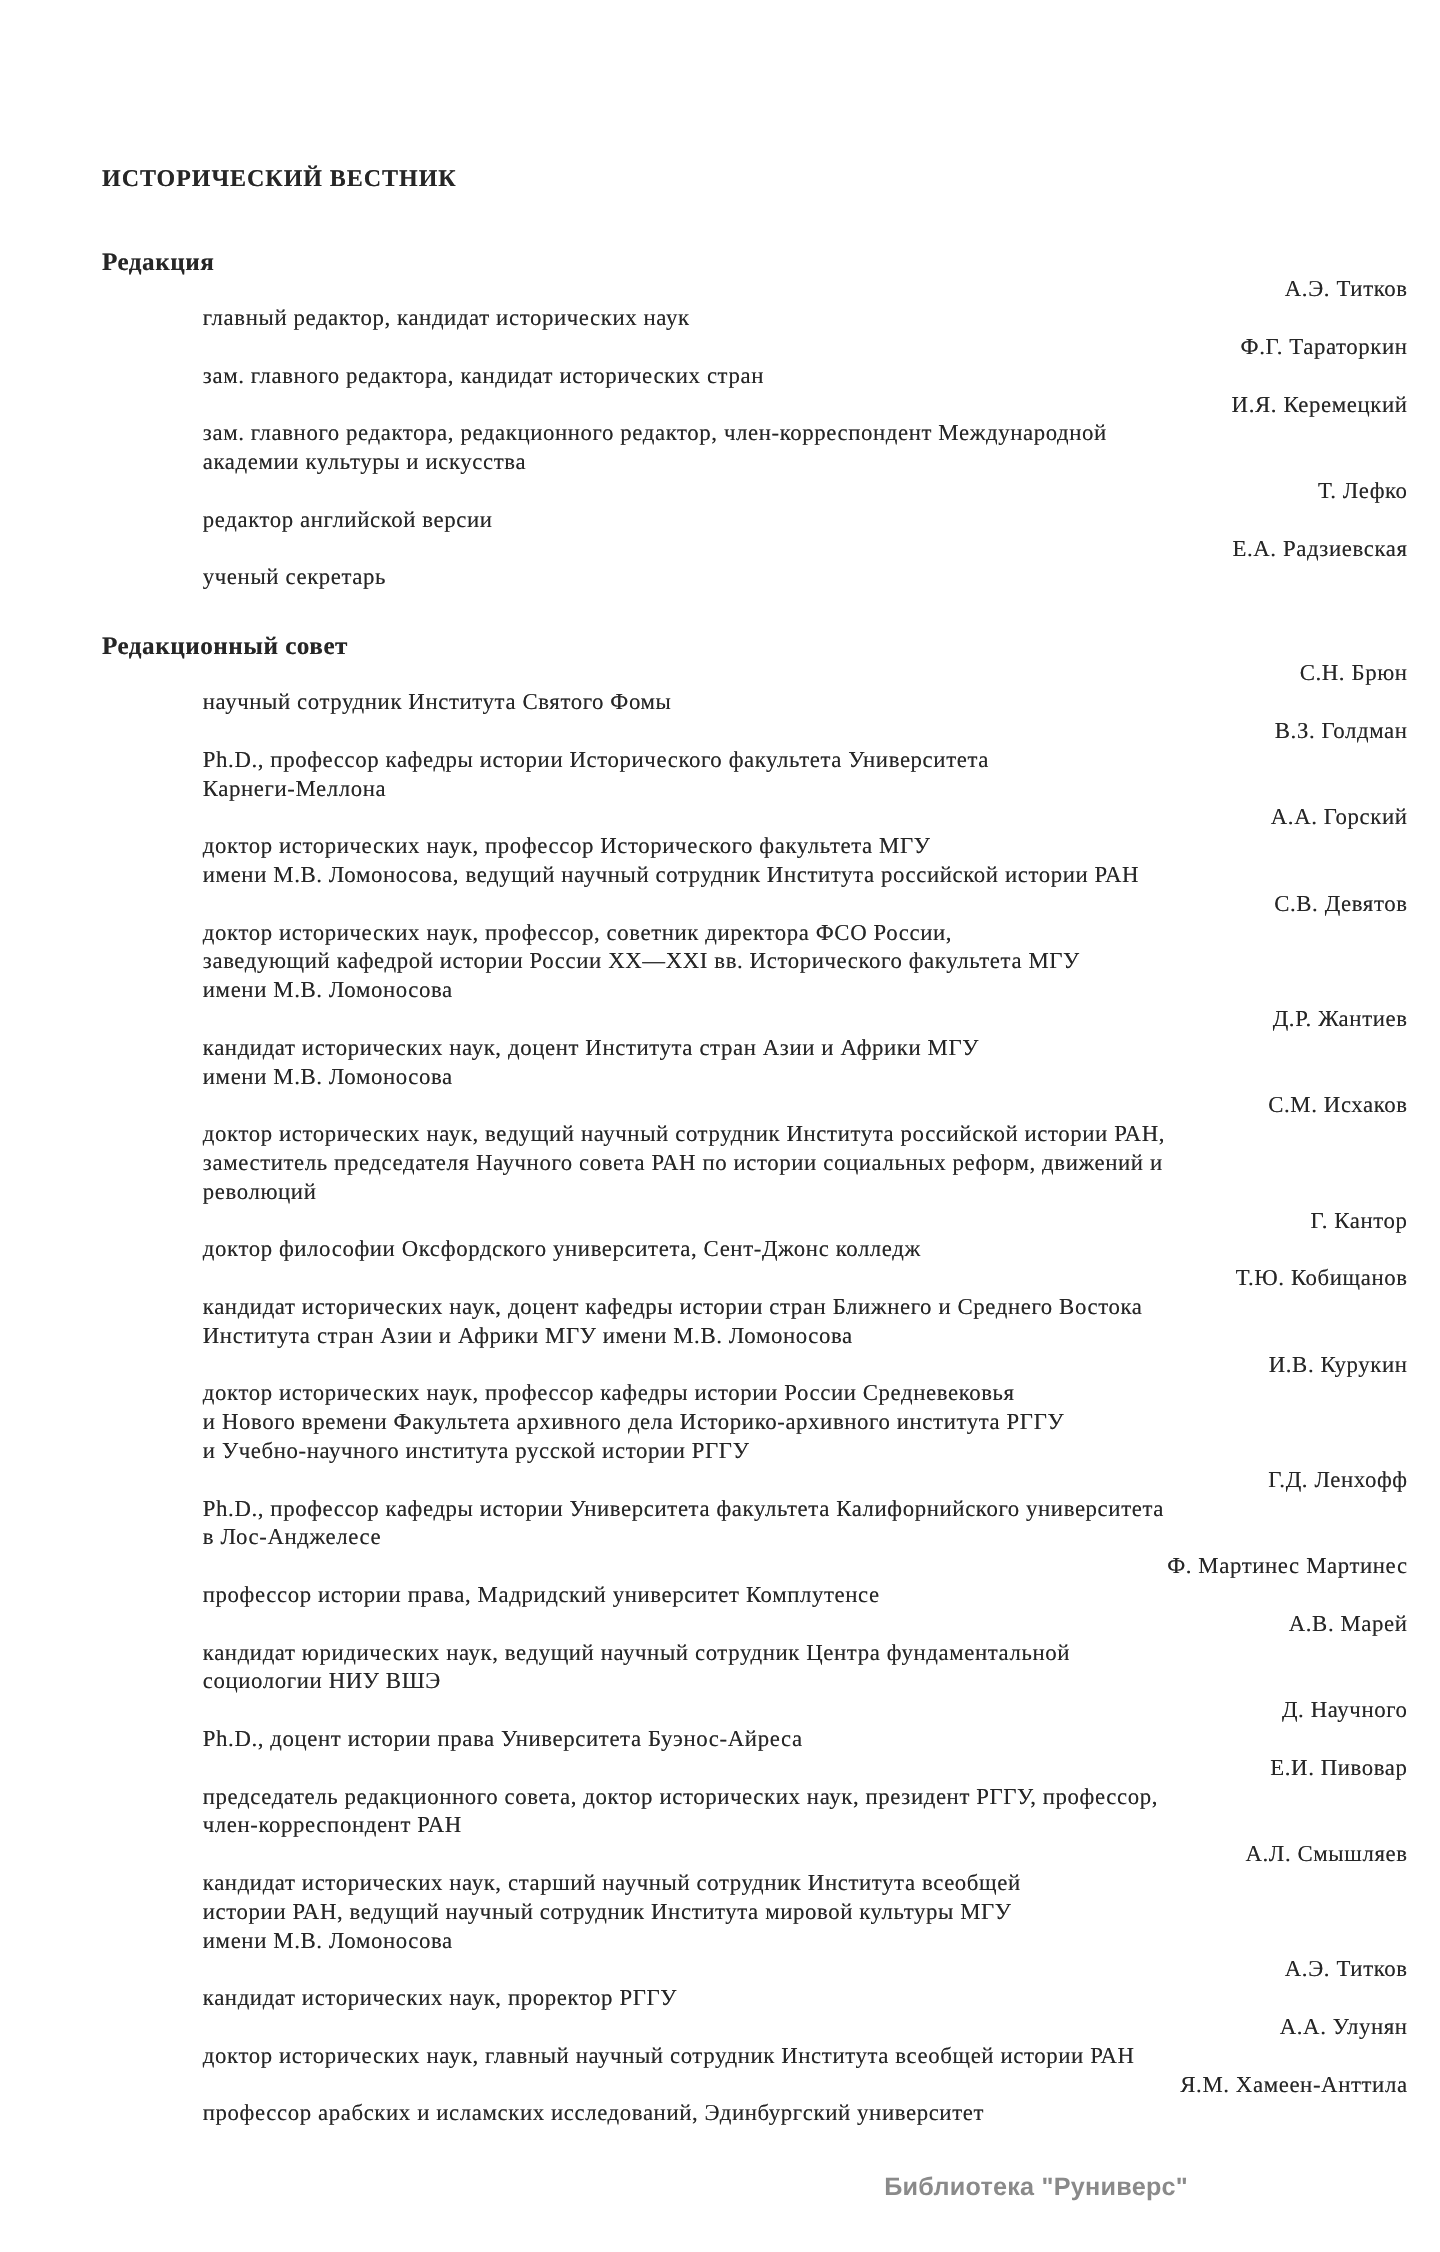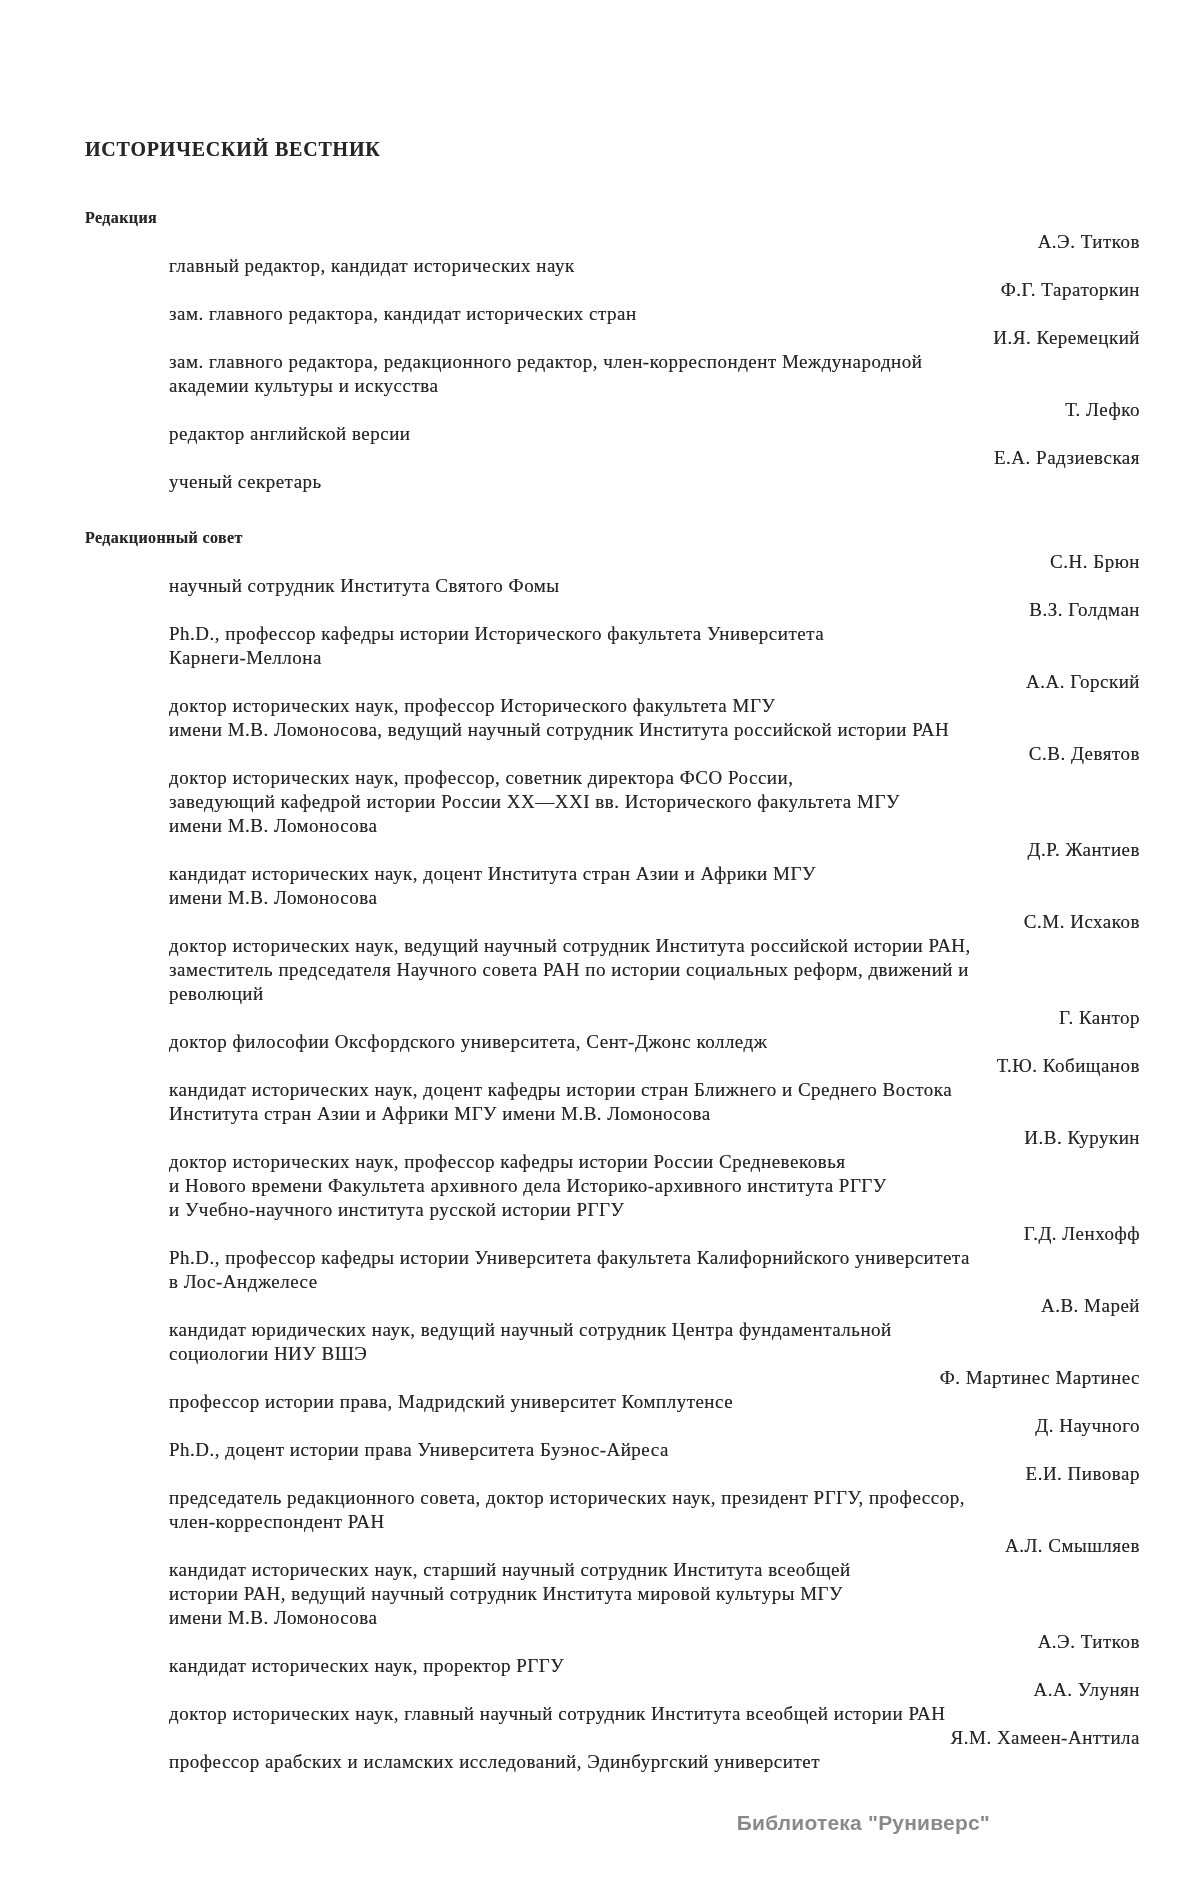--- a/index.html
+++ b/index.html
@@ -9,35 +9,35 @@
   }
   .page {
     position: relative;
     width: 1200px;
     height: 1877px;
     background: #ffffff;
     overflow: hidden;
     font-family: "Liberation Serif", "DejaVu Serif", serif;
     color: #262626;
     box-sizing: border-box;
-    padding: 138px 60px 0 85px;
+    padding: 138px 27px 0 85px;
     text-shadow: 0 0 0.5px rgba(40,40,40,0.55);
   }
   .doc-title {
     margin: 0 0 46px 0;
     font-size: 20px;
     line-height: 22px;
     font-weight: 700;
     letter-spacing: 0.8px;
   }
   section { margin: 0; }
   section + section { margin-top: 32px; }
   .section-heading {
     margin: 0;
-    font-size: 16px;
+    font-size: 21px;
     line-height: 24px;
     font-weight: 700;
     letter-spacing: 0.4px;
   }
   .member { margin: 0; }
   .member-name {
     margin-left: 32px;
     font-size: 19px;
     line-height: 24px;
     letter-spacing: 0.5px;
@@ -158,28 +158,28 @@
 и Учебно-научного института русской истории РГГУ</div>
   </div>
 
   <div class="member">
     <div class="member-name">Г.Д. Ленхофф</div>
     <div class="member-role">Ph.D., профессор кафедры истории Университета факультета Калифорнийского университета
 в Лос-Анджелесе</div>
   </div>
 
   <div class="member">
+    <div class="member-name">Ф. Мартинес Мартинес</div>
+    <div class="member-role">профессор истории права, Мадридский университет Комплутенсе</div>
+  </div>
+
+  <div class="member">
     <div class="member-name">А.В. Марей</div>
     <div class="member-role">кандидат юридических наук, ведущий научный сотрудник Центра фундаментальной
 социологии НИУ ВШЭ</div>
-  </div>
-
-  <div class="member">
-    <div class="member-name">Ф. Мартинес Мартинес</div>
-    <div class="member-role">профессор истории права, Мадридский университет Комплутенсе</div>
   </div>
 
   <div class="member">
     <div class="member-name">Д. Научного</div>
     <div class="member-role">Ph.D., доцент истории права Университета Буэнос-Айреса</div>
   </div>
 
   <div class="member">
     <div class="member-name">Е.И. Пивовар</div>
     <div class="member-role">председатель редакционного совета, доктор исторических наук, президент РГГУ, профессор,

